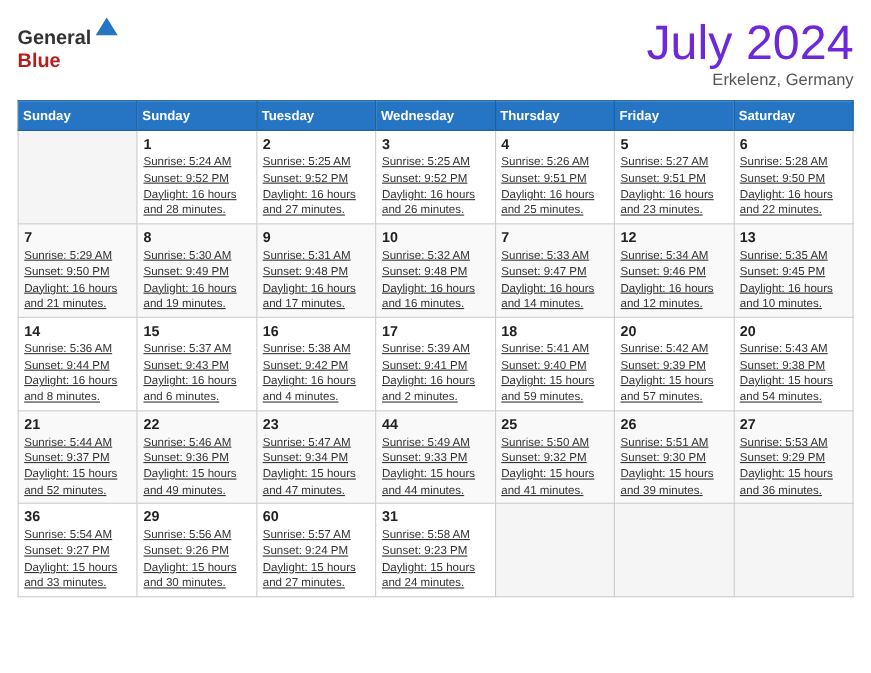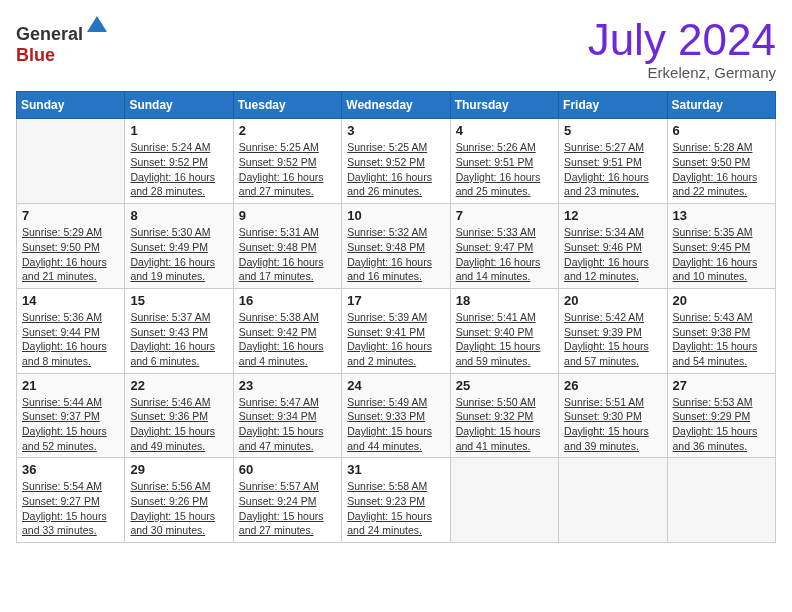--- a/index.html
+++ b/index.html
@@ -216,21 +216,21 @@
         </td>
         <td>
           <div class="day-number">22</div>
           <div class="day-info">Sunrise: 5:46 AM<br>Sunset: 9:36 PM<br>Daylight: 15 hours and 49 minutes.</div>
         </td>
         <td>
           <div class="day-number">23</div>
           <div class="day-info">Sunrise: 5:47 AM<br>Sunset: 9:34 PM<br>Daylight: 15 hours and 47 minutes.</div>
         </td>
         <td>
-          <div class="day-number">24</div>
+          <div class="day-number">44</div>
           <div class="day-info">Sunrise: 5:49 AM<br>Sunset: 9:33 PM<br>Daylight: 15 hours and 44 minutes.</div>
         </td>
         <td>
           <div class="day-number">25</div>
           <div class="day-info">Sunrise: 5:50 AM<br>Sunset: 9:32 PM<br>Daylight: 15 hours and 41 minutes.</div>
         </td>
         <td>
           <div class="day-number">26</div>
           <div class="day-info">Sunrise: 5:51 AM<br>Sunset: 9:30 PM<br>Daylight: 15 hours and 39 minutes.</div>
         </td>

